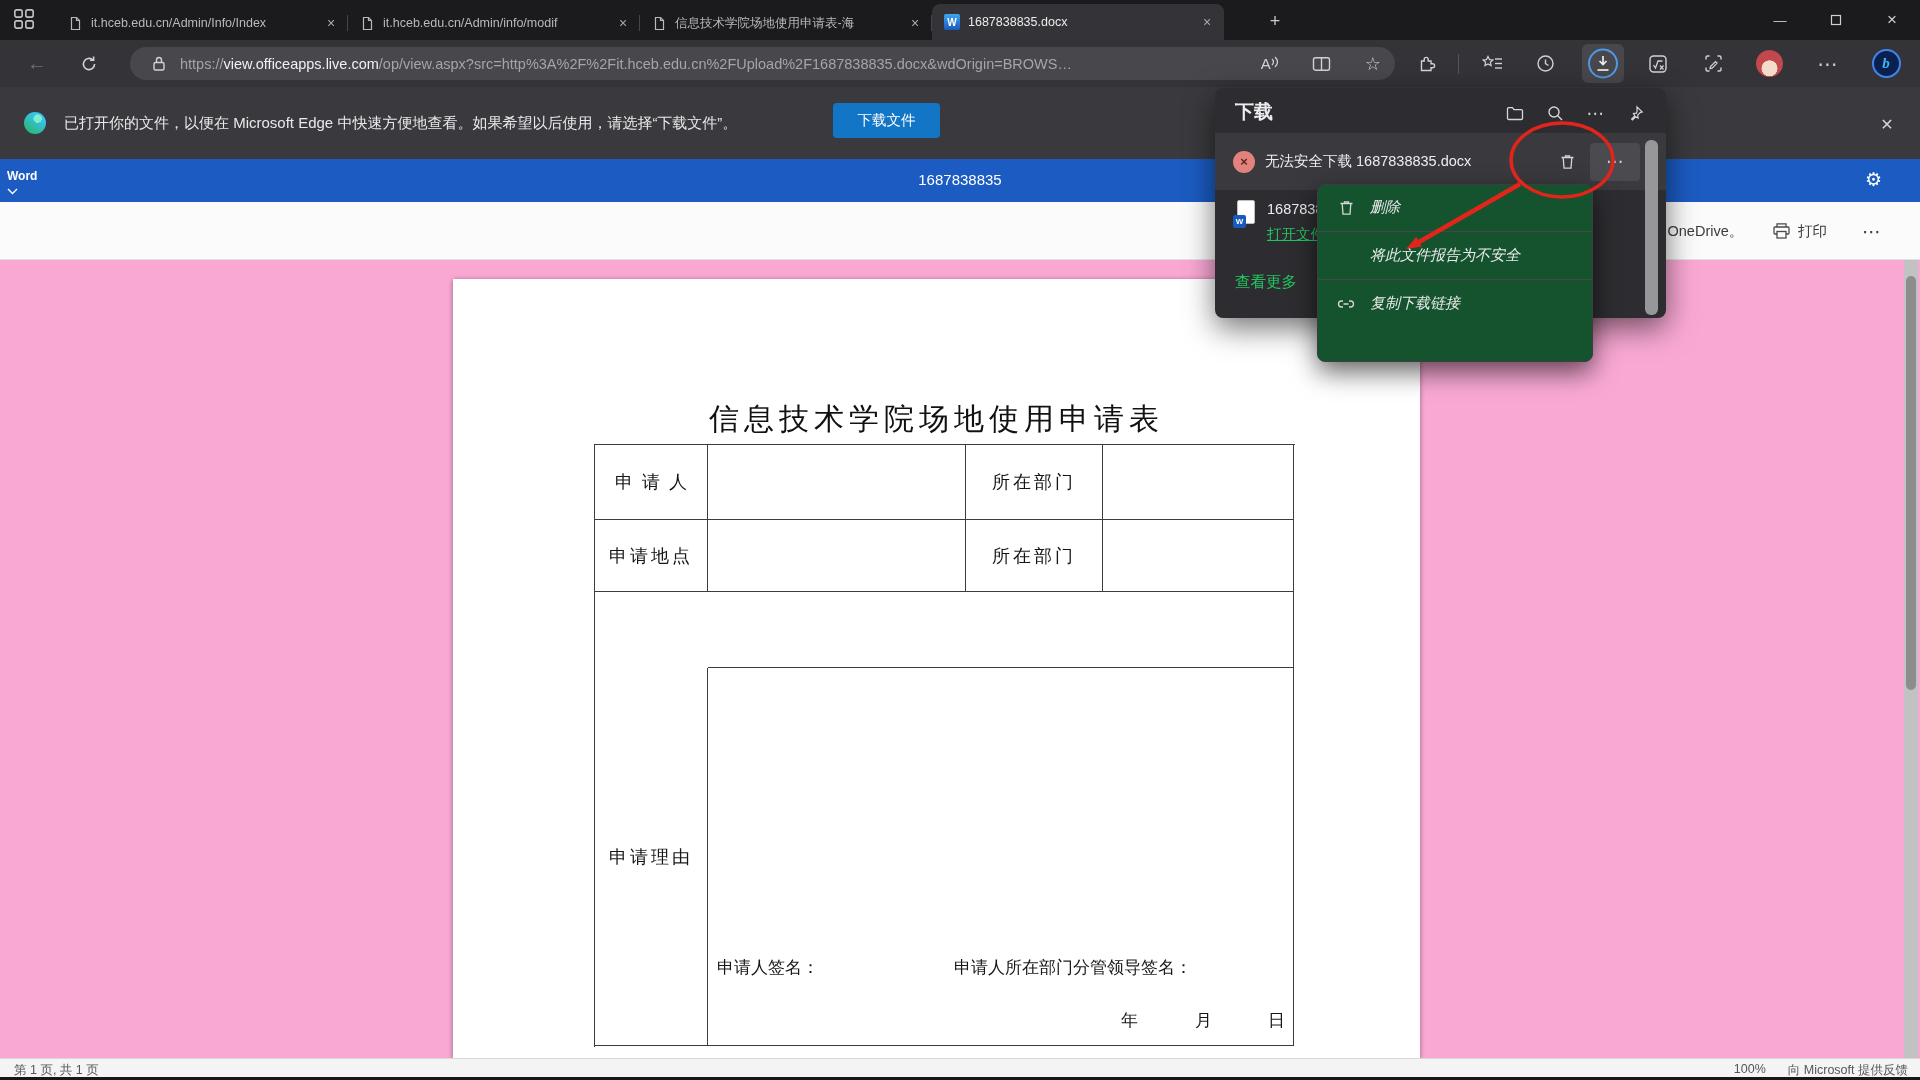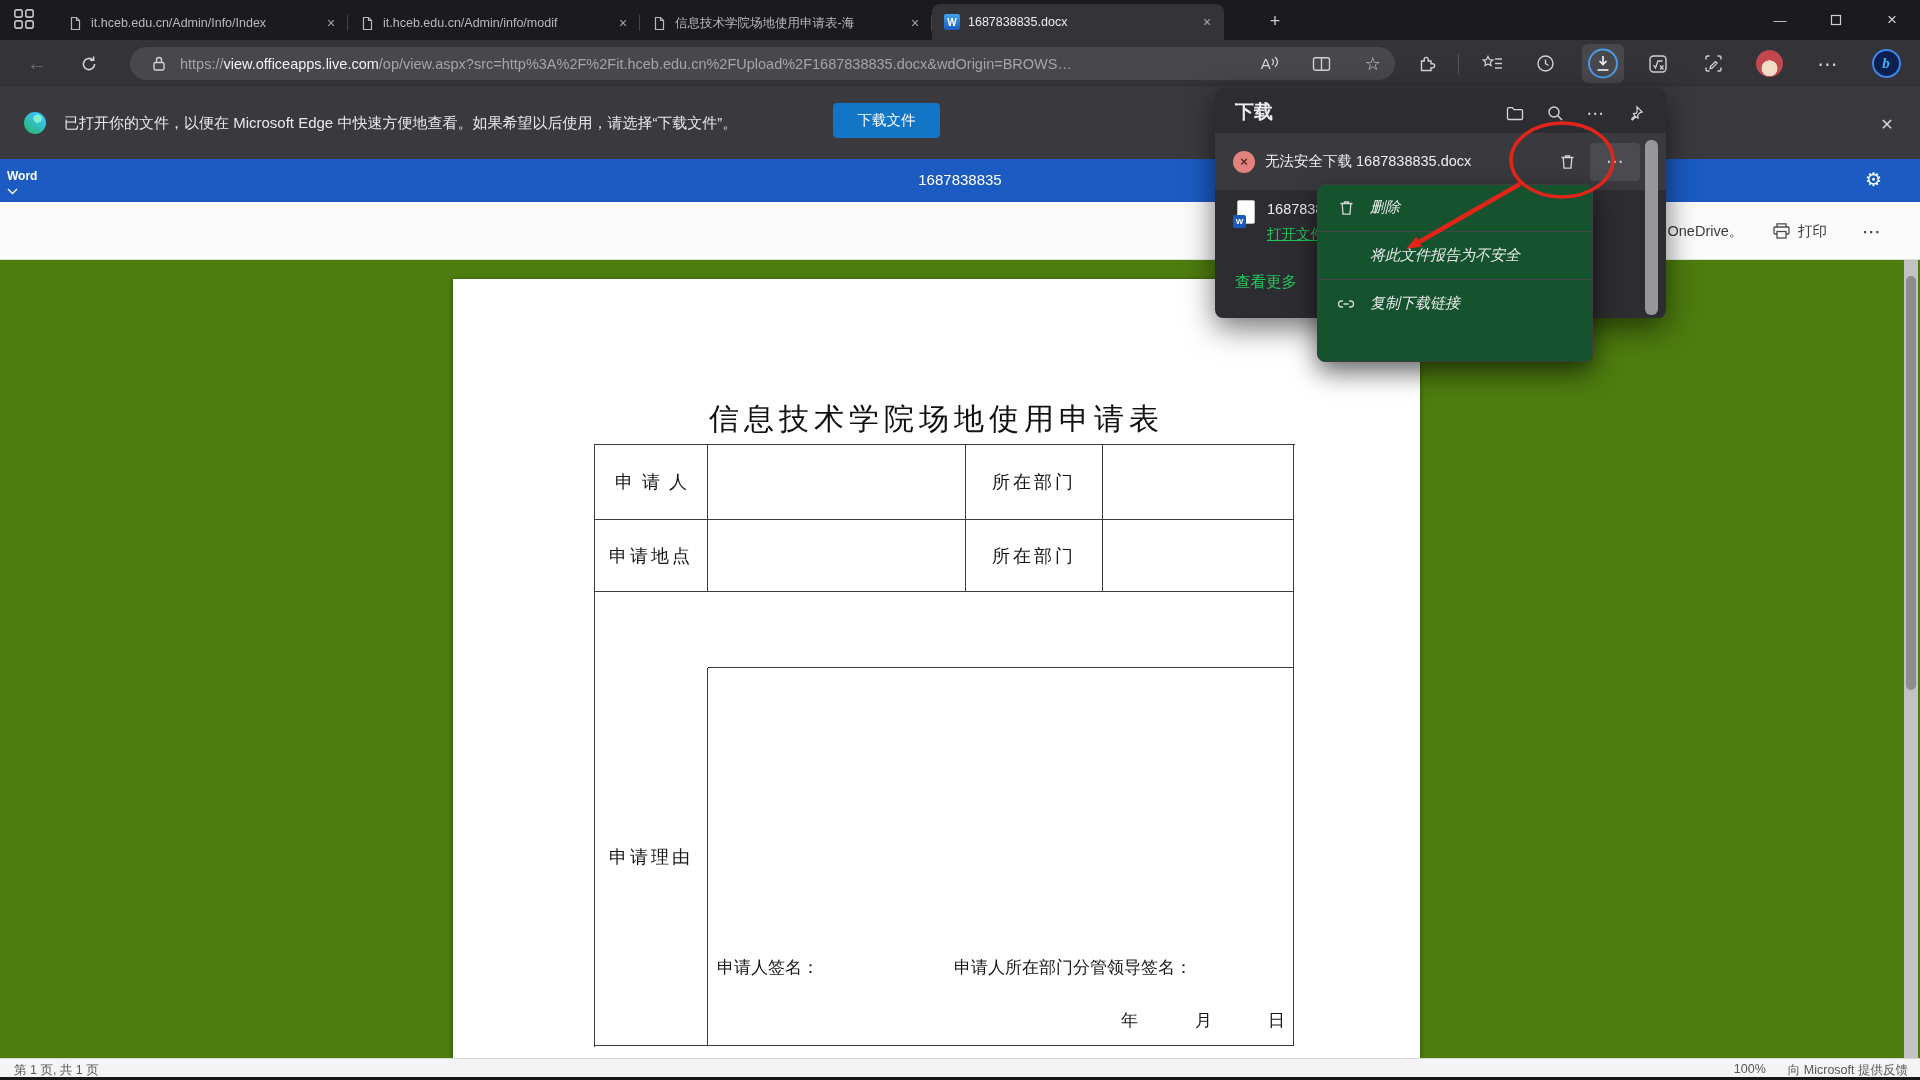--- a/index.html
+++ b/index.html
@@ -47,21 +47,21 @@
   #wordbar { left:0; top:159px; width:1920px; height:43px; background:#1b5bc2; color:#fff; }
   #wordbar .app { position:absolute; left:7px; top:10px; font-size:12px; font-weight:bold; }
   #docname { position:absolute; left:0; right:0; top:12px; text-align:center; font-size:15px; }
   #wordbar .gear { position:absolute; right:38px; top:9px; font-size:19px; color:#fff; }
 
   
   #doctoolbar { left:0; top:202px; width:1920px; height:58px; background:#fbfbfb; border-bottom:1px solid #e2e2e2; color:#3b3b3b; }
   #doctoolbar .item { position:absolute; top:0; height:58px; display:flex; align-items:center; gap:7px; font-size:14.5px; }
 
   
-  #docarea { left:0; top:260px; width:1920px; height:798px; background:#4d7c0f; overflow:hidden;padding-left:23px; }
+  #docarea { left:0; top:260px; width:1920px; height:798px; background:#f9a8d4; overflow:hidden;padding-left:23px; }
   #page { position:absolute; left:453px; top:19px; width:967px; height:779px; background:#fff; box-shadow:0 1px 5px rgba(0,0,0,.4); }
   #doc-title { position:absolute; left:0; width:100%; top:120px; text-align:center; font-family:"Liberation Serif","DejaVu Serif",serif;
                font-size:30px; letter-spacing:5px; color:#111; }
   #ftable { position:absolute; left:141px; top:165px; width:701px; height:603px; display:grid;
             grid-template-columns:113px 258px 137px 191px; grid-template-rows:75px 72px 76px 378px;
             border-left:1px solid #3c3c3c; border-top:1px solid #3c3c3c; }
   #ftable > div { border-right:1px solid #3c3c3c; border-bottom:1px solid #3c3c3c; }
   .fl { display:flex; align-items:center; justify-content:center; font-family:"Liberation Serif","DejaVu Serif",serif;
         font-size:18px; color:#161616; letter-spacing:3px; }
   .sp3 { letter-spacing:9px; text-indent:9px; }

